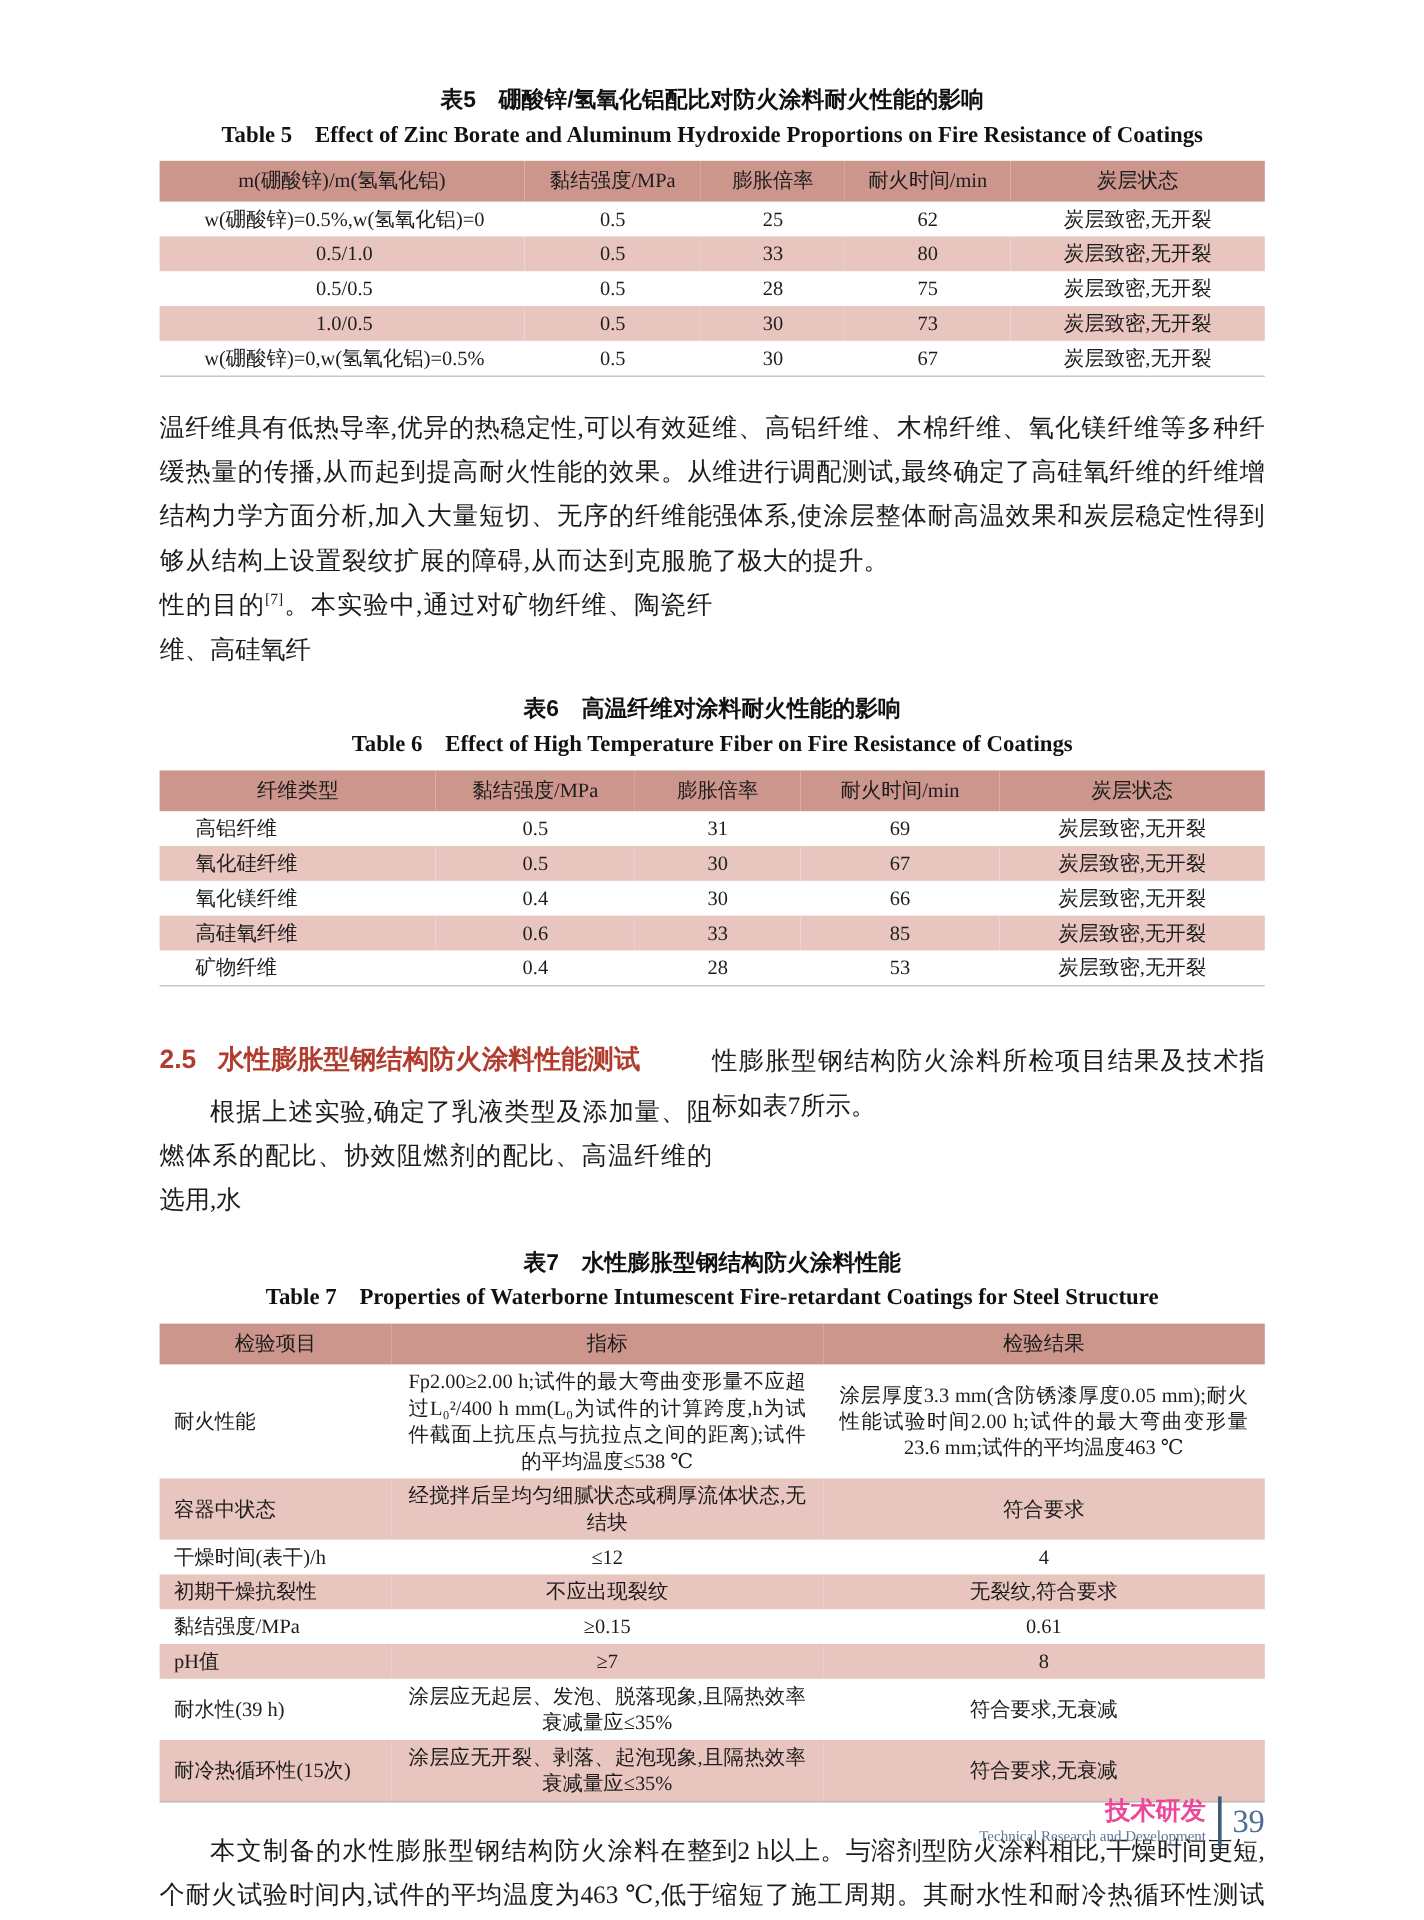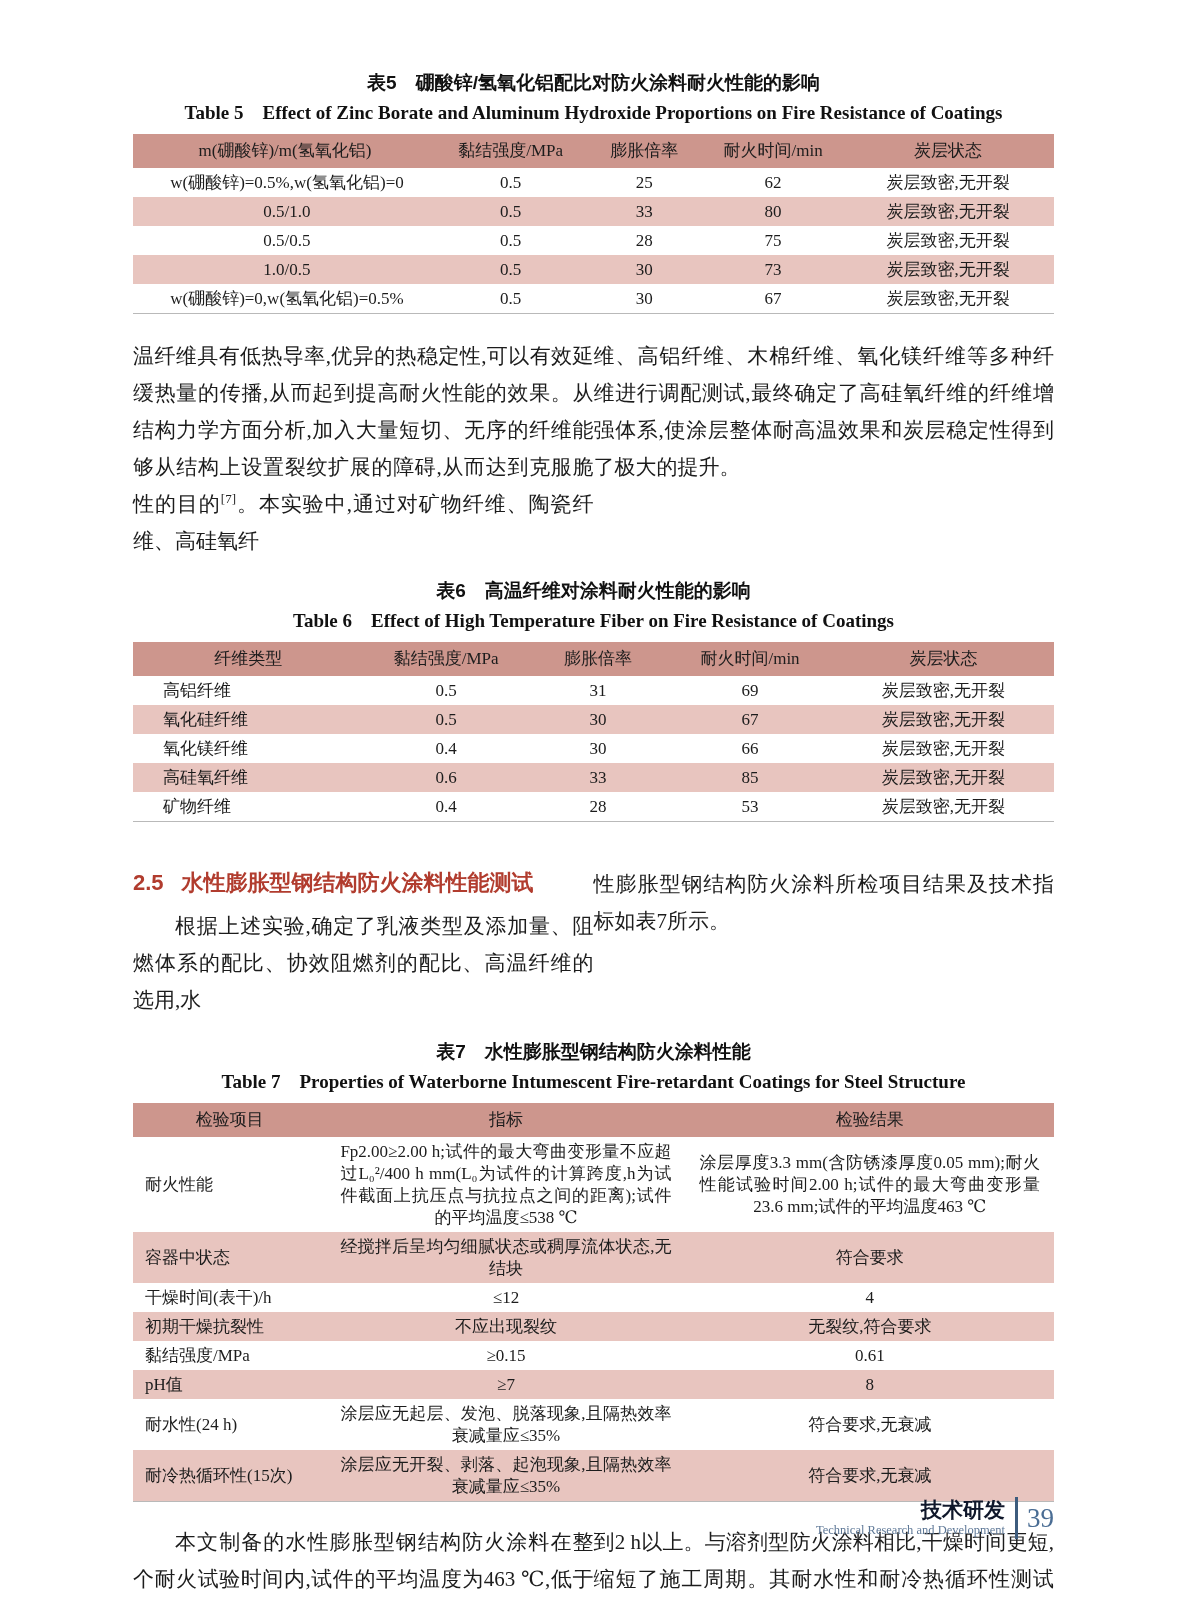--- a/index.html
+++ b/index.html
@@ -83,21 +83,21 @@
   .section-heading .sec-no { margin-right: 18px; }
 
   
   .page-footer {
     position: absolute; top: 1497px; right: 133px;
     display: flex; align-items: center;
   }
   .footer-labels { text-align: right; margin-right: 10px; }
   .footer-zh {
     font-family: "Liberation Sans", "DejaVu Sans", sans-serif;
-    font-weight: bold; font-size: 21px; color: #0f172a; line-height: 24px;
+    font-weight: bold; font-size: 21px; color: #ec4899; line-height: 24px;
   }
   .footer-en {
     font-family: "Liberation Serif", "DejaVu Serif", serif;
     font-size: 12.5px; color: #5d7796; line-height: 16px;
   }
   .footer-bar { width: 3px; height: 42px; background: #3d5c7d; margin-right: 9px; }
   .footer-page {
     font-family: "Liberation Serif", "DejaVu Serif", serif;
     font-size: 27px; color: #4a6d94;
   }
@@ -283,21 +283,21 @@
           <td>黏结强度/MPa</td>
           <td>≥0.15</td>
           <td>0.61</td>
         </tr>
         <tr class="stripe">
           <td>pH值</td>
           <td>≥7</td>
           <td>8</td>
         </tr>
         <tr>
-          <td>耐水性(24 h)</td>
+          <td>耐水性(39 h)</td>
           <td>涂层应无起层、发泡、脱落现象,且隔热效率衰减量应≤35%</td>
           <td>符合要求,无衰减</td>
         </tr>
         <tr class="stripe">
           <td>耐冷热循环性(15次)</td>
           <td>涂层应无开裂、剥落、起泡现象,且隔热效率衰减量应≤35%</td>
           <td>符合要求,无衰减</td>
         </tr>
       </tbody>
     </table>

